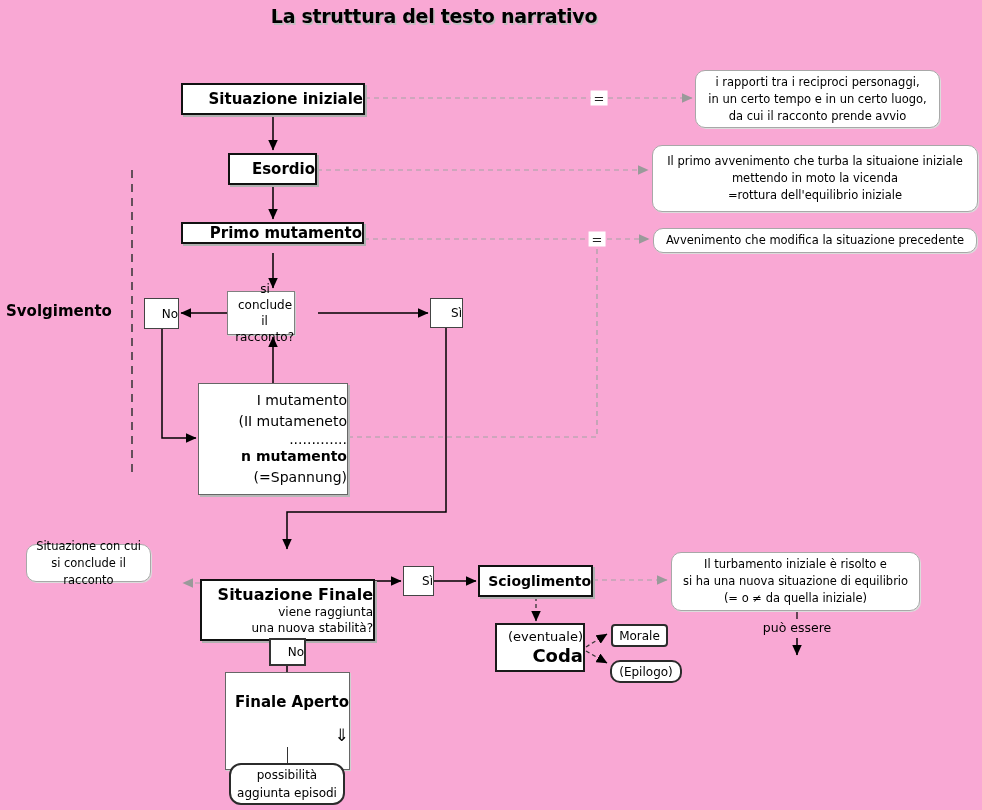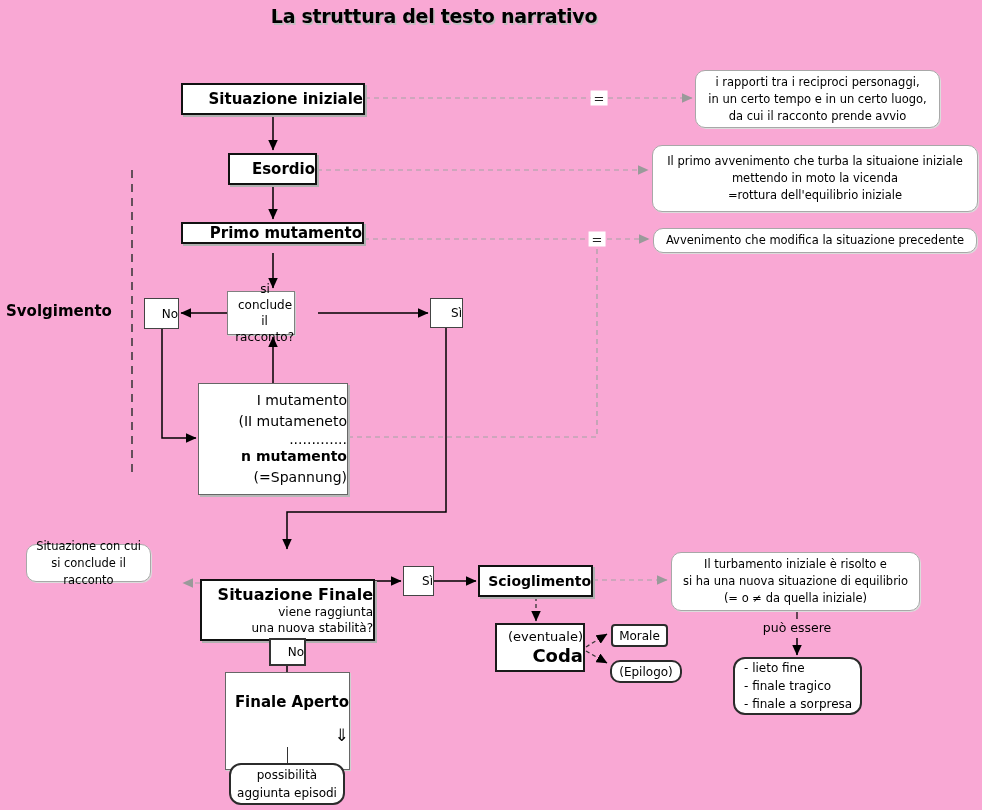--- a/index.html
+++ b/index.html
@@ -183,25 +183,20 @@
   </div>
 
   <div class="rnote" style="left:611px;top:624px;width:57px;height:23px;border-radius:4px;">
     <span>Morale</span>
   </div>
 
   <div class="rnote" style="left:610px;top:660px;width:72px;height:23px;border-radius:10px;">
     <span>(Epilogo)</span>
   </div>
 
-  <div class="rnote left-align" style="left:733px;top:657px;width:129px;height:58px;">
-    <div>- lieto fine</div>
-    <div>- finale tragico</div>
-    <div>- finale a sorpresa</div>
-  </div>
 
   <div class="rnote" style="left:229px;top:763px;width:116px;height:42px;z-index:3;">
     <div>possibilità</div>
     <div>aggiunta episodi</div>
   </div>
 
   <div class="lbl" style="left:797px;top:620px;transform:translateX(-50%);font-size:12.5px;white-space:nowrap;">può essere</div>
 
 </div>
 

